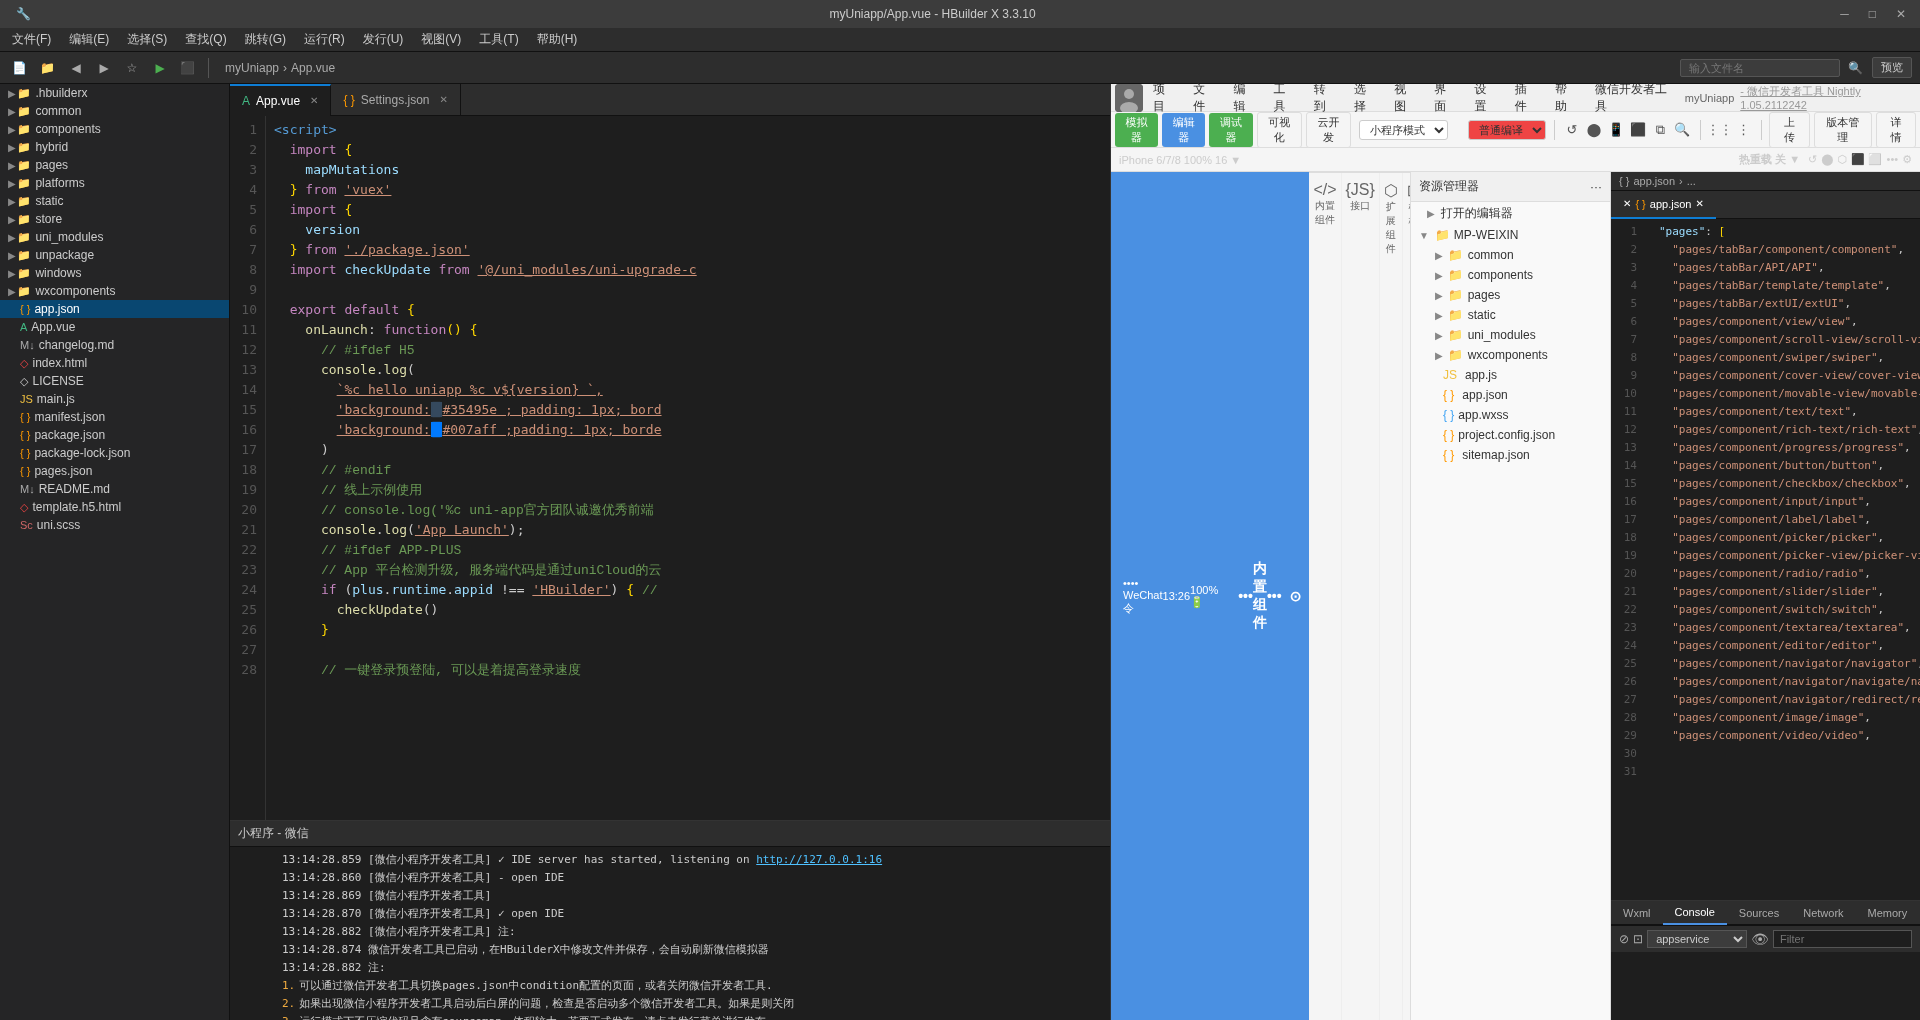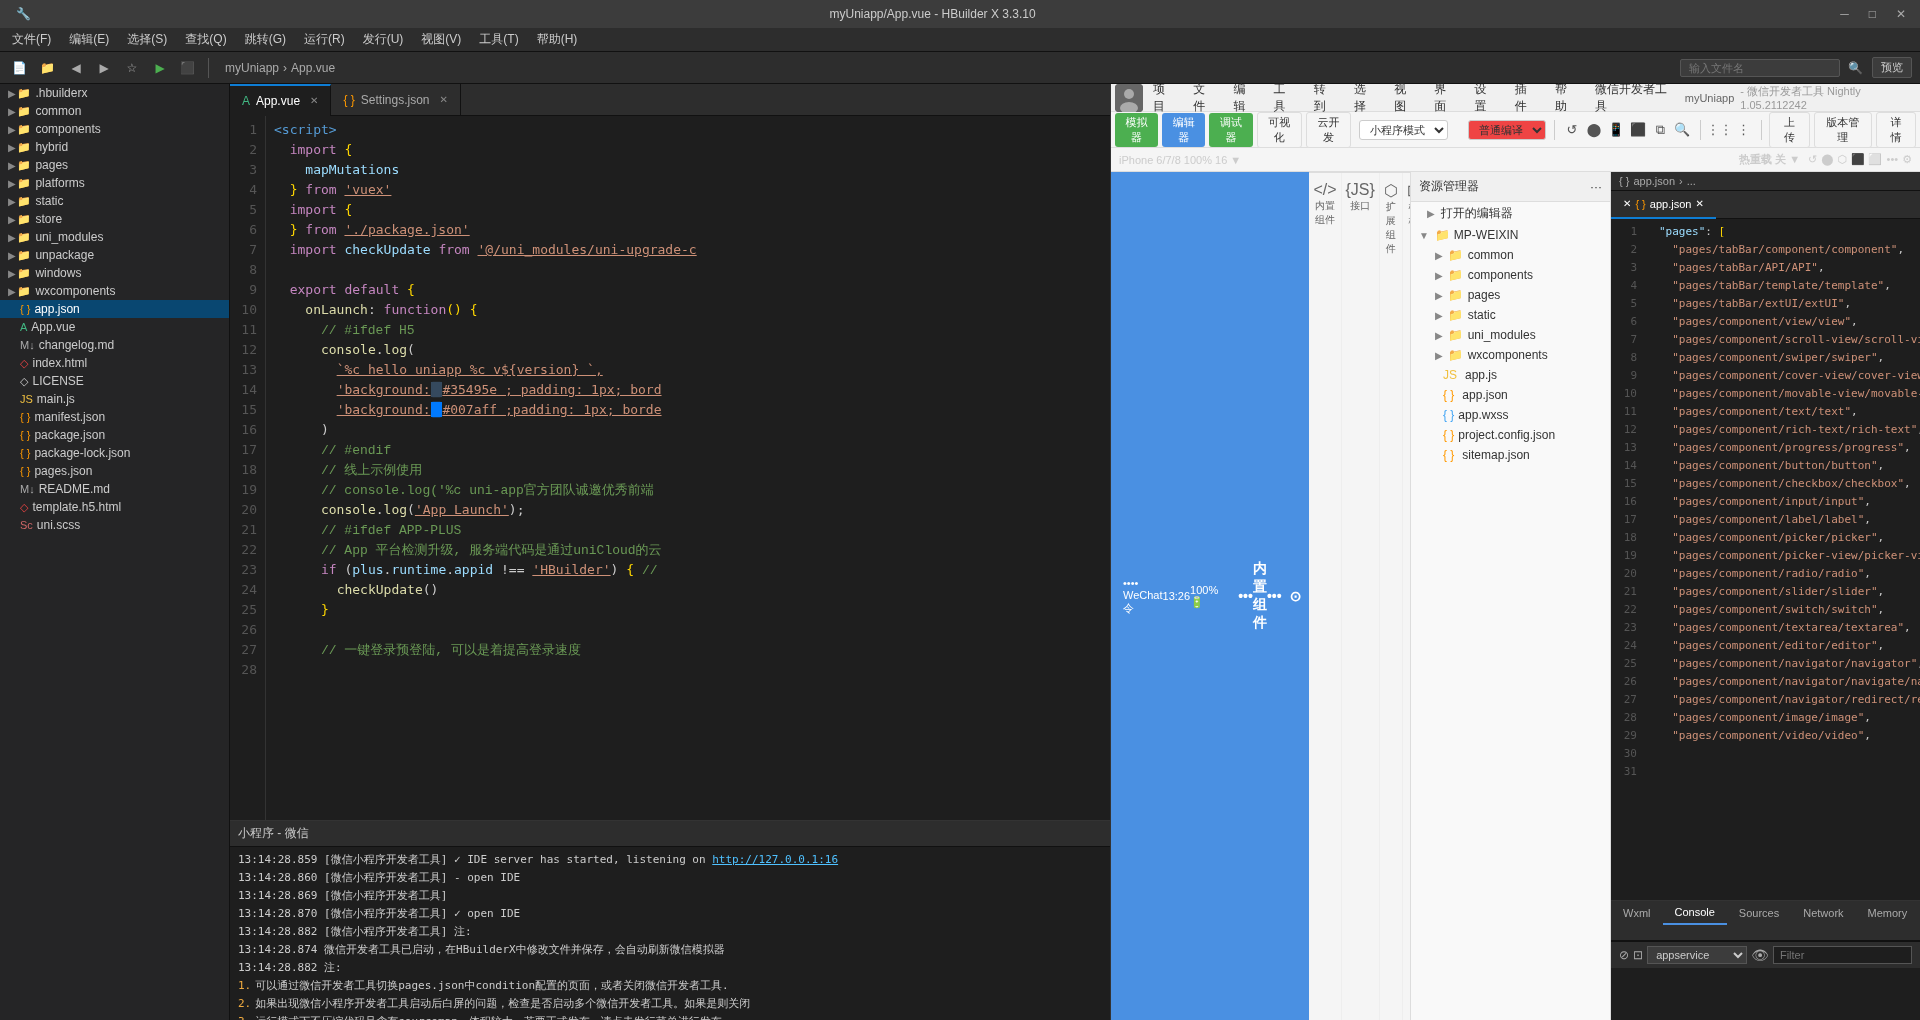--- a/index.html
+++ b/index.html
@@ -41,21 +41,21 @@
     .code-line { height: 20px; line-height: 20px; white-space: pre; }
     .kw { color: #569cd6; }
     .str { color: #ce9178; text-decoration: underline; }
     .fn { color: #dcdcaa; }
     .cm { color: #6a9955; font-family: Liberation Mono, monospace; }
     .var { color: #9cdcfe; }
 
     
     .console-area { background: #1e1e1e; border-top: 1px solid #333; height: 200px; display: flex; flex-direction: column; flex-shrink: 0; }
     .console-header { background: #2d2d2d; padding: 4px 8px; font-size: 12px; color: #ccc; border-bottom: 1px solid #111; display: flex; align-items: center; gap: 8px; }
-    .console-content { flex: 1; overflow-y: auto; padding: 4px 8px; font-size: 11px; font-family: monospace; }
+    .console-content { flex: 1; overflow-y: auto; padding: 4px 8px; font-size: 11px; font-family: monospace; margin-left: 44px; }
     .log-line { line-height: 18px; }
     .log-link { color: #4fc1ff; text-decoration: underline; cursor: pointer; }
     .log-info { color: #ccc; }
     .log-num { color: #f0ab40; }
 
     
     .right-panel { width: 810px; background: #f0f0f0; display: flex; flex-direction: column; border-left: 1px solid #333; flex-shrink: 0; }
     .right-panel-toolbar { background: #f5f5f5; height: 36px; display: flex; align-items: center; padding: 0 4px; border-bottom: 1px solid #ddd; gap: 4px; }
 
     .right-main { display: flex; flex: 1; min-height: 0; }
@@ -90,21 +90,21 @@
     .code-panel-tab { padding: 0 12px; height: 28px; display: flex; align-items: center; color: #aaa; font-size: 11px; cursor: pointer; }
     .code-panel-tab.active { color: #fff; border-bottom: 2px solid #0e7dd4; }
     .code-panel-content { flex: 1; overflow: auto; font-family: 'Consolas', monospace; font-size: 11px; }
     .json-line { height: 18px; line-height: 18px; white-space: pre; padding-left: 8px; color: #ccc; }
     .json-key { color: #9cdcfe; }
     .json-str { color: #ce9178; }
     .json-bracket { color: #ffd700; }
 
     
     .debug-panel { height: 120px; background: #1e1e1e; border-top: 1px solid #333; display: flex; flex-direction: column; }
-    .debug-tabs { background: #2d2d2d; display: flex; height: 40px; border-bottom: 1px solid #111; text-align: right; }
+    .debug-tabs { background: #2d2d2d; display: flex; height: 24px; border-bottom: 1px solid #111; text-align: right; }
     .debug-tab { padding: 0 12px; height: 24px; display: flex; align-items: center; font-size: 11px; color: #aaa; cursor: pointer; }
     .debug-tab.active { color: #fff; border-bottom: 2px solid #0e7dd4; }
     .debug-input { background: #2d2d2d; padding: 4px 8px; display: flex; align-items: center; gap: 4px; border-top: 1px solid #111; }
     .debug-input select { background: #3c3c3c; color: #ccc; border: 1px solid #555; padding: 1px 4px; font-size: 11px; }
     .debug-input input { flex: 1; background: #1e1e1e; color: #ccc; border: 1px solid #555; padding: 2px 6px; font-size: 11px; }
     .filter-input { background: #3c3c3c; color: #ccc; border: 1px solid #555; padding: 2px 6px; font-size: 11px; width: 120px; }
 
     .green-btn { background: #4caf50; color: #fff; border: none; padding: 2px 8px; border-radius: 3px; font-size: 11px; cursor: pointer; }
 
     .wx-menu-bar { background: #f0f0f0; height: 28px; display: flex; align-items: center; padding: 0 4px; gap: 2px; border-bottom: 1px solid #ddd; }
@@ -338,20 +338,21 @@
           <div>26</div>
           <div>27</div>
           <div>28</div>
       </div>
       <div class="code-content">
         <div class="code-line"><span class="kw">&lt;script&gt;</span></div>
         <div class="code-line">  <span style="color:#c586c0;">import</span> <span style="color:#ffd700;">{</span></div>
         <div class="code-line">    <span class="var">mapMutations</span></div>
         <div class="code-line">  <span style="color:#ffd700;">}</span> <span style="color:#c586c0;">from</span> <span class="str">'vuex'</span></div>
         <div class="code-line">  <span style="color:#c586c0;">import</span> <span style="color:#ffd700;">{</span></div>
+        <div class="code-line">    <span class="var">version</span></div>
         <div class="code-line">  <span style="color:#ffd700;">}</span> <span style="color:#c586c0;">from</span> <span class="str">'./package.json'</span></div>
         <div class="code-line">  <span style="color:#c586c0;">import</span> <span class="var">checkUpdate</span> <span style="color:#c586c0;">from</span> <span class="str">'@/uni_modules/uni-upgrade-c</span></div>
         <div class="code-line"></div>
         <div class="code-line">  <span style="color:#c586c0;">export default</span> <span style="color:#ffd700;">{</span></div>
         <div class="code-line">    <span class="fn">onLaunch</span>: <span style="color:#c586c0;">function</span><span style="color:#ffd700;">()</span> <span style="color:#ffd700;">{</span></div>
         <div class="code-line">      <span class="cm">// #ifdef H5</span></div>
         <div class="code-line">      <span class="fn">console</span>.<span class="fn">log</span>(</div>
         <div class="code-line">        <span class="str">`%c hello uniapp %c v${version} `,</span></div>
         <div class="code-line">        <span class="str">'background:<span style="color:#35495e; background:#35495e; padding:0 2px;">█</span>#35495e ; padding: 1px; bord</span></div>
         <div class="code-line">        <span class="str">'background:<span style="color:#007aff; background:#007aff; padding:0 2px;">█</span>#007aff ;padding: 1px; borde</span></div>
@@ -409,21 +410,21 @@
       <span class="wx-menu-item">转到</span>
       <span class="wx-menu-item">选择</span>
       <span class="wx-menu-item">视图</span>
       <span class="wx-menu-item">界面</span>
       <span class="wx-menu-item">设置</span>
       <span class="wx-menu-item">插件</span>
       <span class="wx-menu-item">帮助</span>
       <span class="wx-menu-item">微信开发者工具</span>
       <span style="flex:1"></span>
       <span style="font-size:11px;color:#666;">myUniapp</span>
-      <span style="font-size:11px;color:#999;margin-left:4px;">- 微信开发者工具 Nightly 1.05.2112242</span>
+      <span style="font-size:11px;color:#999;margin-left:4px;text-decoration:underline;">- 微信开发者工具 Nightly 1.05.2112242</span>
     </div>
 
     <div class="right-panel-toolbar">
       <button class="green-btn">模拟器</button>
       <button style="background:#4a90e2;color:#fff;border:none;padding:2px 8px;border-radius:3px;font-size:11px;cursor:pointer;">编辑器</button>
       <button style="background:#4caf50;color:#fff;border:none;padding:2px 8px;border-radius:3px;font-size:11px;cursor:pointer;">调试器</button>
       <button style="background:#f5f5f5;border:1px solid #ddd;padding:2px 8px;border-radius:3px;font-size:11px;cursor:pointer;color:#333;">可视化</button>
       <button style="background:#f5f5f5;border:1px solid #ddd;padding:2px 8px;border-radius:3px;font-size:11px;cursor:pointer;color:#333;">云开发</button>
       <div style="flex:1;"></div>
       <select class="mode-selector">

